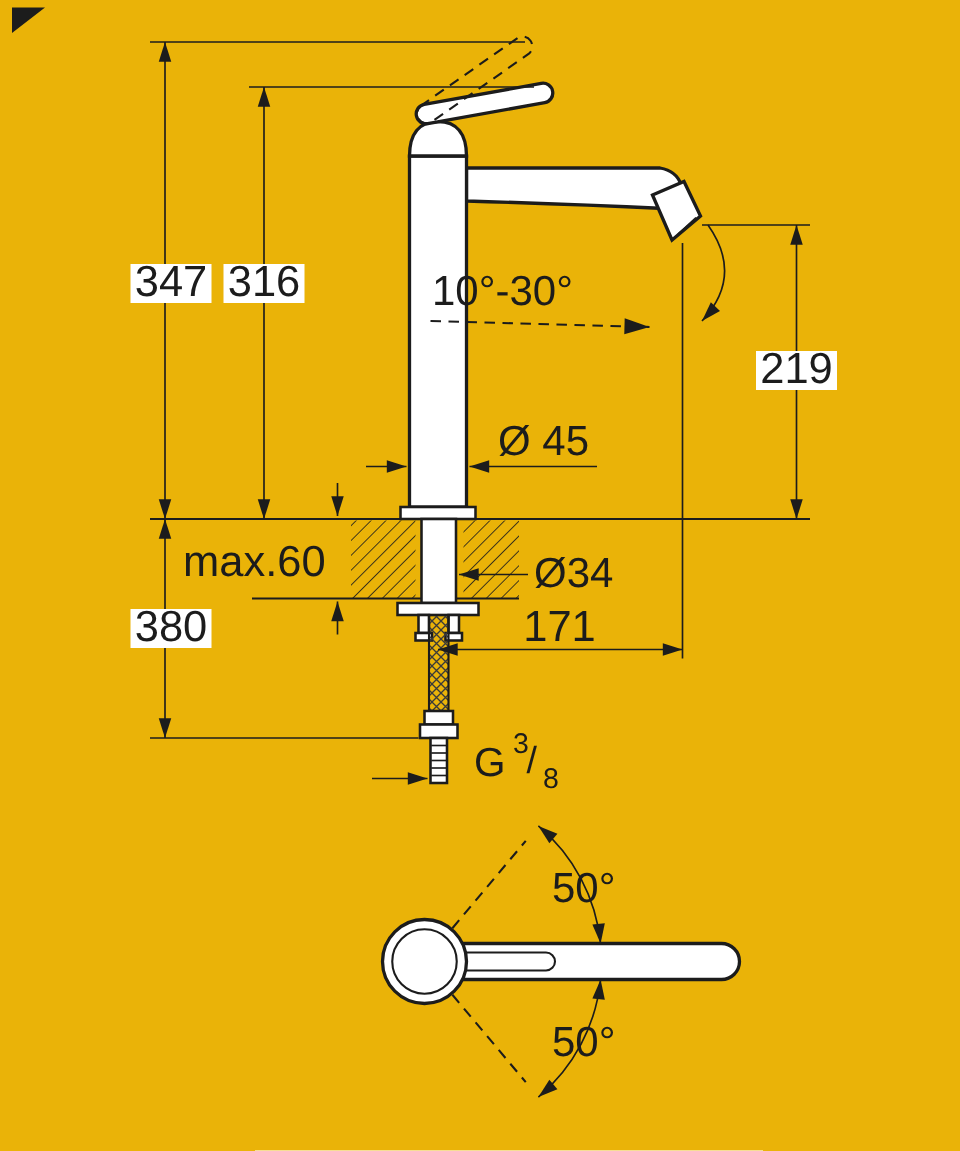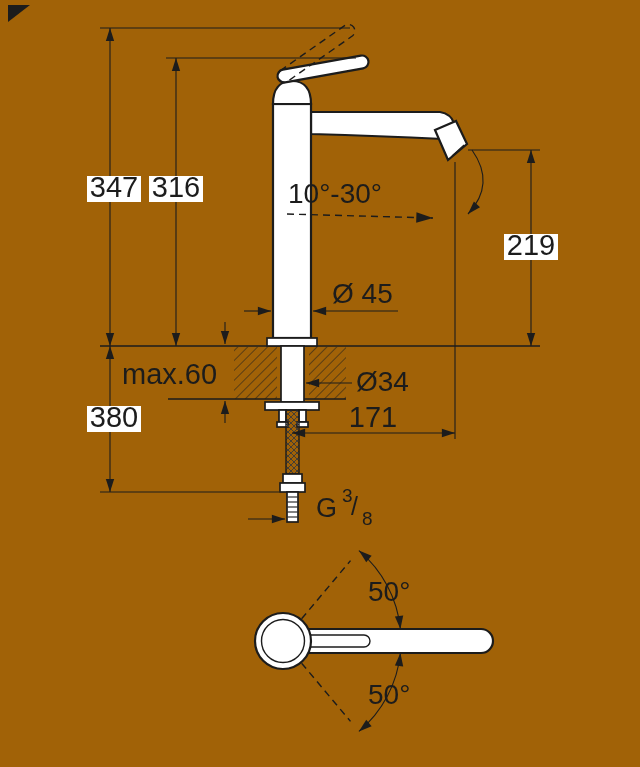--- a/index.html
+++ b/index.html
@@ -1,16 +1,16 @@
 <!DOCTYPE html>
 <html><head>
 <meta charset="utf-8">
 <style>
   html,body{margin:0;padding:0;background:#ffffff;}
-  .page{position:relative;width:640px;height:767px;background:#a16207;overflow:hidden;}
+  .page{position:relative;width:640px;height:767px;background:#eab308;overflow:hidden;}
   svg{position:absolute;inset:0;}
   svg text{font-family:"Liberation Sans","DejaVu Sans",sans-serif;fill:#1c1c1c;}
   .lnw{stroke:#1c1c1c;stroke-width:2.2;fill:#ffffff;}
   .ln15{stroke:#1c1c1c;stroke-width:1.7;fill:#ffffff;}
   .thin{stroke:#1c1c1c;stroke-width:1.1;fill:none;}
   .thin2{stroke:#1c1c1c;stroke-width:1.4;fill:none;}
   .dim{stroke:#1c1c1c;stroke-width:1.1;fill:none;}
   .dash{stroke:#1c1c1c;stroke-width:1.4;fill:none;stroke-dasharray:7 5;}
   .t29{font-size:29px;} .t28{font-size:28px;} .t27{font-size:27px;} .t19{font-size:19px;} .t25{font-size:25px;}
   .bg{fill:#ffffff;}

